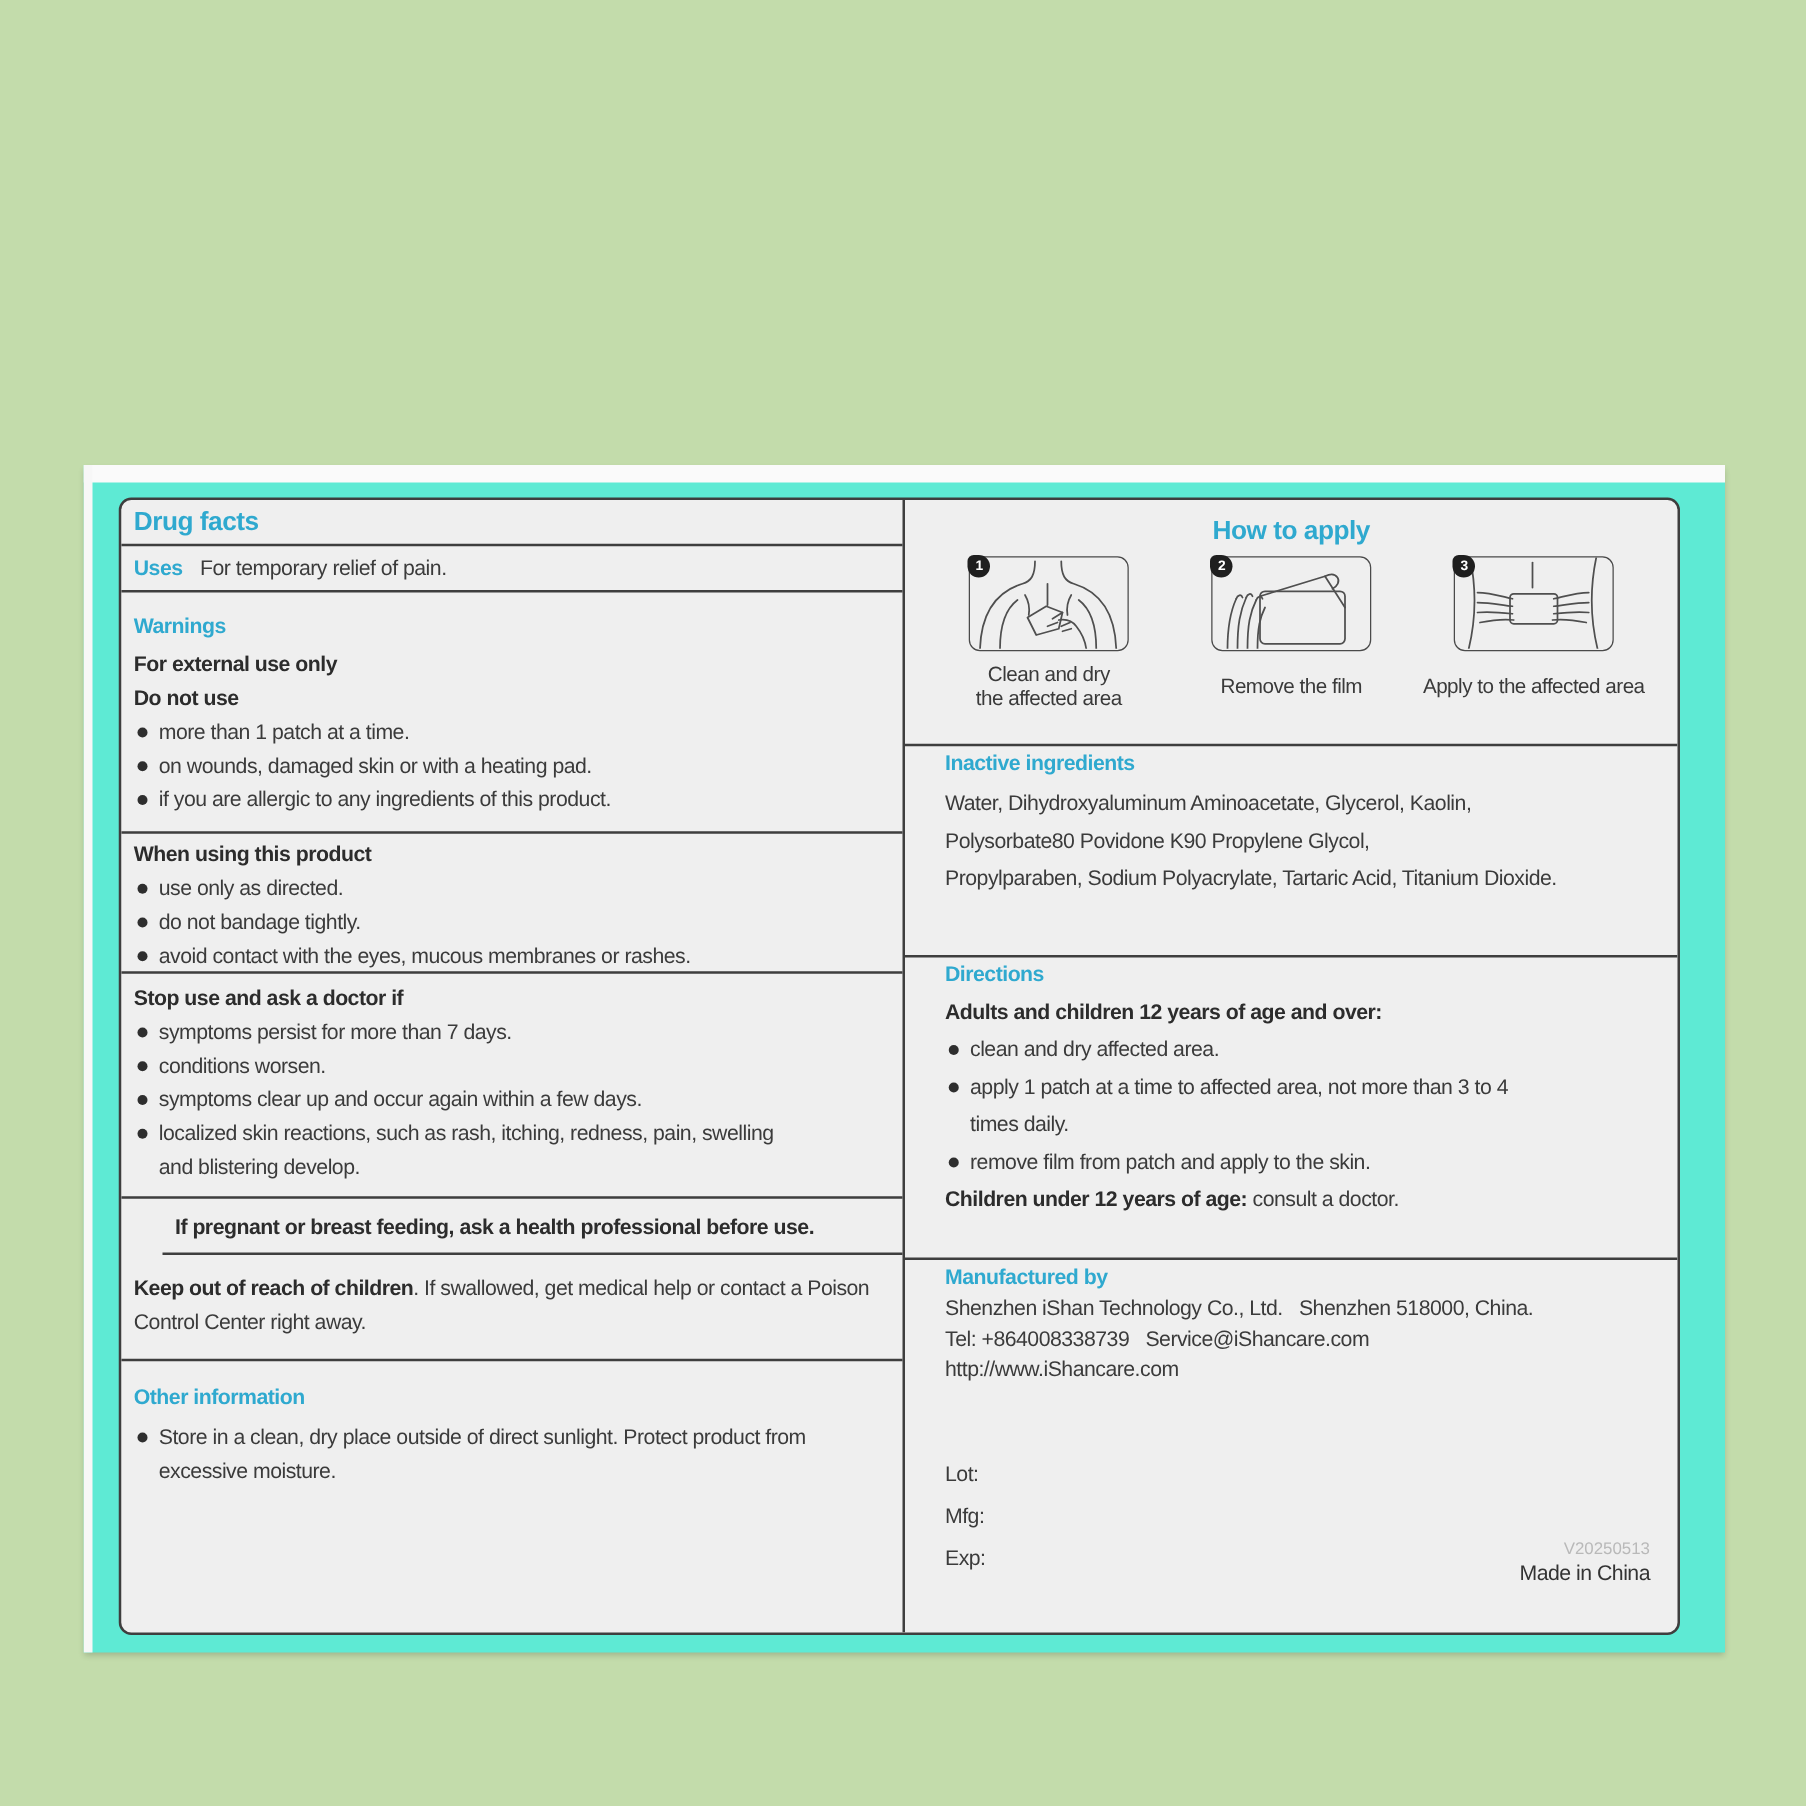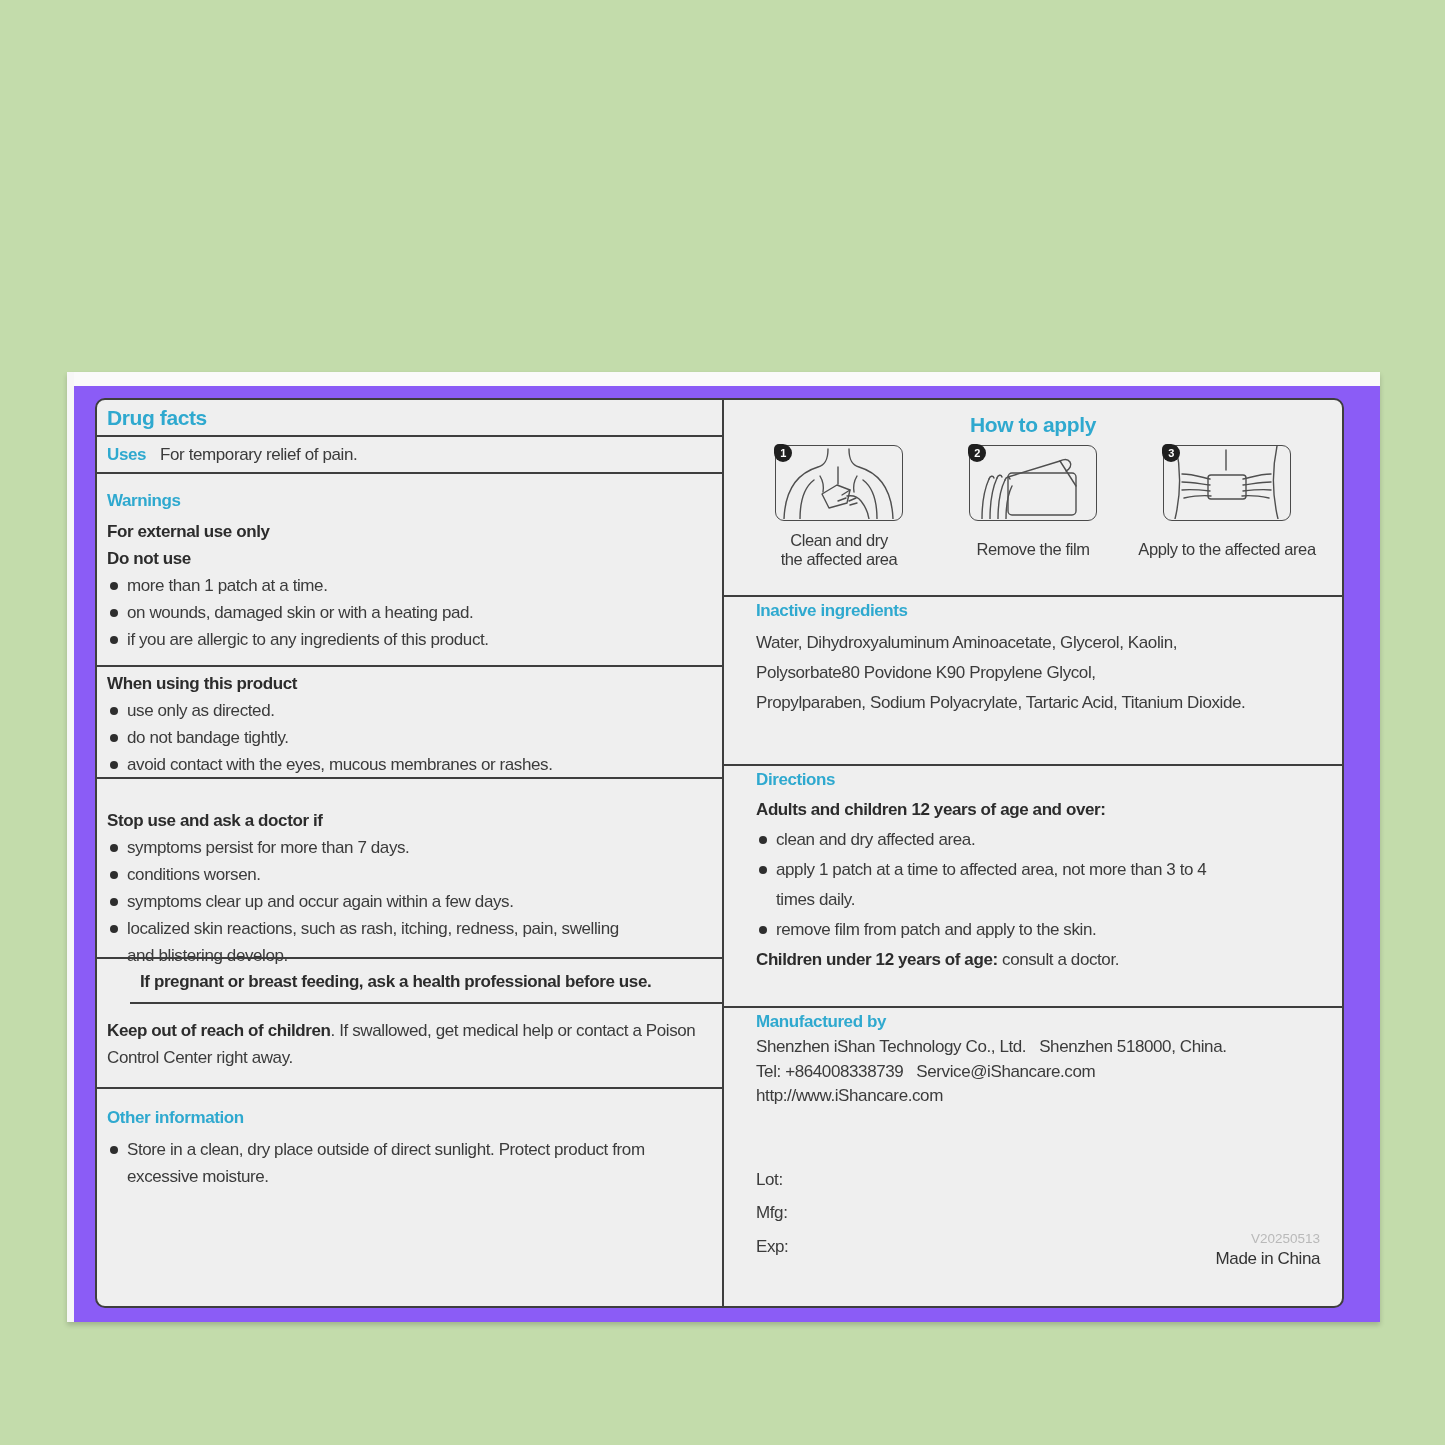--- a/index.html
+++ b/index.html
@@ -5,21 +5,21 @@
   html,body{margin:0;padding:0;}
   body{
     width:1445px;height:1445px;position:relative;
     background:#c3dcab;
     font-family:"Liberation Sans","DejaVu Sans",sans-serif;
     color:#3b3b3b;-webkit-font-smoothing:antialiased;
     letter-spacing:-0.4px;
   }
   .sheet{
     position:absolute;left:67px;top:372px;width:1313px;height:950px;
-    background:#8b5cf6;box-shadow:0 3px 5px rgba(0,0,0,0.18);
+    background:#5eead4;box-shadow:0 3px 5px rgba(0,0,0,0.18);
   }
   .sheet-hl-top{position:absolute;left:0;top:0;right:0;height:14px;background:#fafafa;}
   .sheet-hl-left{position:absolute;left:0;top:0;bottom:0;width:7px;background:#f7f7f7;}
   .label-box{
     position:absolute;left:28px;top:26px;width:1249px;height:910px;
     border:2px solid #3e3e3e;border-radius:10px;box-sizing:border-box;
     display:flex;overflow:hidden;background:#efefef;
   }
   .col-left{width:627px;border-right:2px solid #3e3e3e;display:flex;flex-direction:column;box-sizing:border-box;}
   .col-right{flex:1;display:flex;flex-direction:column;}
@@ -35,21 +35,21 @@
   .r-title .h1{font-size:21px;}
   .r-active{height:98px;padding-top:15px;}
   .active-line1{display:flex;justify-content:space-between;line-height:27px;}
   .active-line2{display:flex;align-items:center;line-height:27px;margin-top:13px;}
   .leader{flex:1;height:2px;align-self:center;margin:3px 8px 0 8px;
     background:repeating-linear-gradient(90deg,#3a3a3a 0 5px,transparent 5px 11px);}
   .r-uses{height:37px;display:flex;align-items:center;gap:14px;}
   .r-warnings{height:193px;padding-top:13px;}
   .r-warnings .cyan{display:block;margin-bottom:4px;}
   .r-when{height:112px;padding-top:3px;}
-  .r-stop{height:180px;padding-top:28px;}
+  .r-stop{height:180px;padding-top:6px;}
   .r-pregnant{height:45px;padding-top:9px;margin-left:33px;}
   .r-keep{height:85px;padding-top:13px;}
   .r-other{padding-top:15px;}
   .r-other .cyan{display:block;margin-bottom:5px;}
   .b{display:flex;}
   .b .dot{width:8px;height:8px;border-radius:50%;background:#2e2e2e;margin:10px 9px 0 3px;flex:none;}
   .b .t{flex:1;}
   .t.w500{max-width:500px;}
   .t.w450{max-width:450px;}
   

